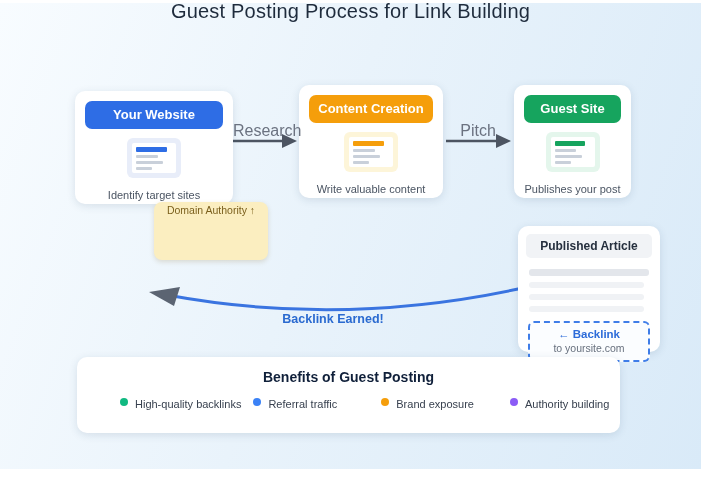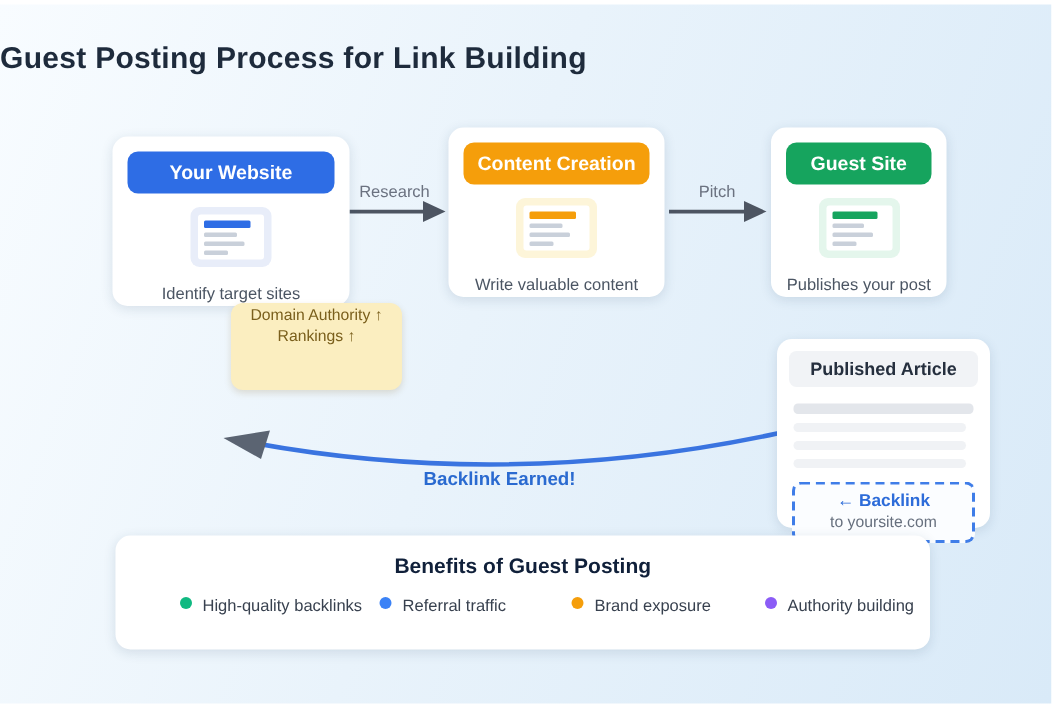--- a/index.html
+++ b/index.html
@@ -8,22 +8,22 @@
     background: #ffffff;
     font-family: "Liberation Sans", sans-serif;
     position: relative;
     overflow: hidden;
   }
   .canvas {
     position: absolute; left: 0; top: 3px; width: 701px; height: 466px;
     background: linear-gradient(110deg, #f8fcff 0%, #e9f3fb 45%, #d9eaf8 100%);
   }
   .page-title {
-    position: absolute; top: 28px; left: 0; width: 701px;
-    font-size: 20px; font-weight: bold; color: #1e2b3c;
+    position: absolute; top: 0; left: 0; width: 701px;
+    text-align: center; font-size: 20px; font-weight: normal; color: #1e2b3c;
     letter-spacing: 0.2px;
   }
   .card {
     position: absolute; background: #fff; border-radius: 10px;
     box-shadow: 0 2px 8px rgba(30,60,90,0.13);
     text-align: center; box-sizing: border-box;
   }
   #card-your-website   { left: 75px;  top: 91px; width: 158px; height: 113px; }
   #card-content-creation{ left: 299px; top: 85px; width: 144px; height: 113px; }
   #card-guest-site     { left: 514px; top: 85px; width: 117px; height: 113px; }
@@ -36,21 +36,21 @@
   .mini-doc { display: inline-block; margin-top: 9px; width: 54px; height: 40px; border-radius: 6px; }
   .mini-inner {
     background: #fff; margin: 5px; height: 30px; border-radius: 2px;
     padding: 4px 4px 0; box-sizing: border-box; text-align: left;
   }
   .mini-bar  { height: 5px; border-radius: 1px; width: 85%; }
   .mini-line { height: 3px; background: #c9d0da; border-radius: 1px; margin-top: 3px; }
   .w1 { width: 60%; } .w2 { width: 75%; } .w3 { width: 45%; }
   .caption { margin-top: 7px; font-size: 11px; color: #4b5563; }
 
-  .flow-label { position: absolute; font-size: 11px; color: #6b7280; text-align: center; width: 60px; }
+  .flow-label { position: absolute; font-size: 16px; color: #6b7280; text-align: center; width: 60px; }
   #label-research { left: 233px; top: 122px; }
   #label-pitch    { left: 448px; top: 122px; }
 
   svg.overlay { position: absolute; left: 0; top: 0; width: 701px; height: 479px; pointer-events: none; }
 
   .note {
     position: absolute; left: 154px; top: 202px; width: 114px; height: 58px;
     background: #fbeec0; border-radius: 8px; text-align: center;
     box-shadow: 0 2px 5px rgba(120,90,20,0.18);
   }
@@ -139,21 +139,20 @@
     </div>
   </div>
   <div class="caption">Publishes your post</div>
 </div>
 
 <div class="flow-label" id="label-research">Research</div>
 <div class="flow-label" id="label-pitch">Pitch</div>
 
 <div class="note">
   <div class="note-line">Domain Authority ↑</div>
-  <div class="note-line">Rankings ↑</div>
 </div>
 
 <div class="card" id="card-published-article">
   <div class="article-header">Published Article</div>
   <div class="skel">
     <div class="skel-line first"></div>
     <div class="skel-line"></div>
     <div class="skel-line"></div>
     <div class="skel-line"></div>
   </div>

